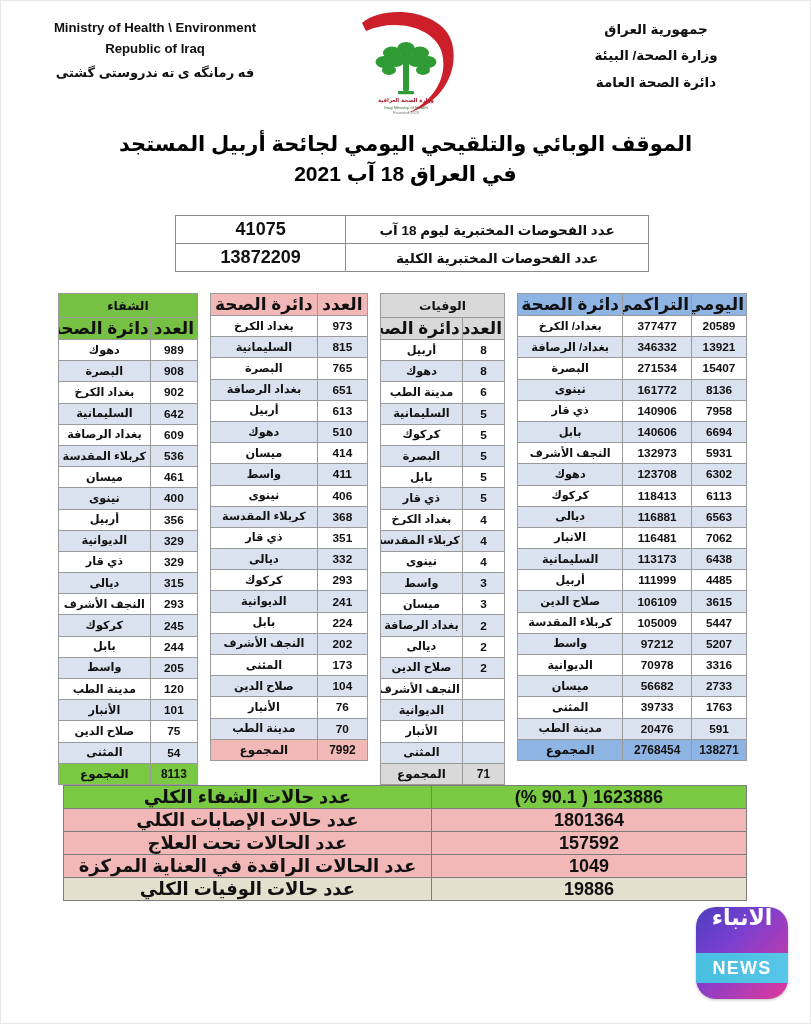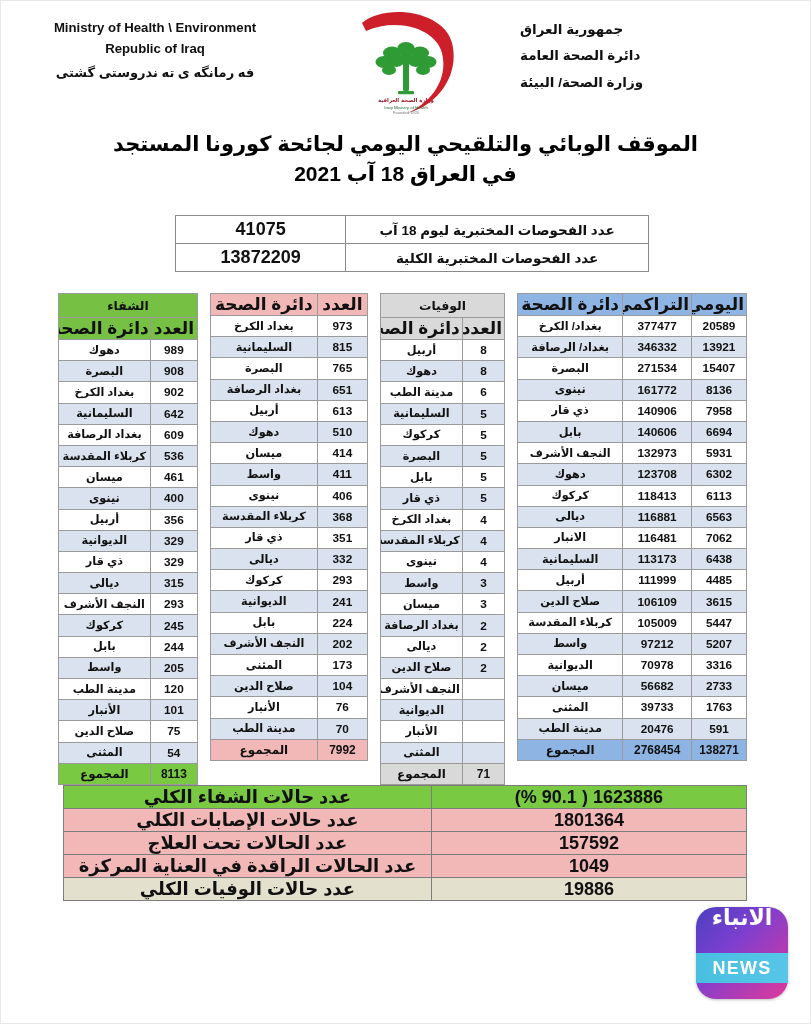--- a/index.html
+++ b/index.html
@@ -37,21 +37,21 @@
     justify-content: space-between;
     padding: 0 18px;
     box-sizing: border-box;
   }
   .hdr-block {
     width: 272px;
     padding-top: 8px;
   }
   .hdr-ar {
     direction: rtl;
-    text-align: left;
+    text-align: center;
   }
   .hdr-en {
     direction: ltr;
     text-align: center;
   }
   .hdr-ar .line {
     font-size: 13.5px;
     font-weight: bold;
     line-height: 1.95;
     color: #111;
@@ -245,22 +245,22 @@
 </style>
 </head>
 <body>
 
 <div class="page">
 
   <div class="header">
 
     <div class="hdr-block hdr-ar">
       <div class="line">جمهورية العراق</div>
+      <div class="line">وزارة الصحة/ البيئة</div>
       <div class="line">دائرة الصحة العامة</div>
-      <div class="line">وزارة الصحة/ البيئة</div>
     </div>
 
     <div class="logo">
       <svg width="160" height="108" viewBox="0 0 160 108" xmlns="http://www.w3.org/2000/svg">
         <path d="M36 14 C 60 -6, 118 2, 126 34 C 134 66, 112 96, 82 104 C 108 92, 122 68, 116 44 C 110 20, 72 8, 40 22 Z" fill="#cc1f2a"></path>
         <g fill="#2e9b35">
           <ellipse cx="80" cy="40" rx="9" ry="7"></ellipse>
           <ellipse cx="66" cy="44" rx="9" ry="6.5"></ellipse>
           <ellipse cx="94" cy="44" rx="9" ry="6.5"></ellipse>
           <ellipse cx="58" cy="53" rx="8.5" ry="6"></ellipse>
@@ -281,21 +281,21 @@
 
     <div class="hdr-block hdr-en">
       <div class="line">Ministry of Health \ Environment</div>
       <div class="line">Republic of Iraq</div>
       <div class="line krd">فه رمانگه ی ته ندروستی گشتی</div>
     </div>
 
   </div>
 
   <div class="title-wrap">
-    <div class="title-line">الموقف الوبائي والتلقيحي اليومي لجائحة كورونا المستجد</div>
+    <div class="title-line">الموقف الوبائي والتلقيحي اليومي لجائحة أربيل المستجد</div>
     <div class="title-line">في العراق  18  آب 2021</div>
   </div>
 
   <table class="tests-table">
     <tbody>
       <tr>
         <td class="lbl">عدد الفحوصات المختبرية  ليوم 18 آب</td>
         <td class="val">41075</td>
       </tr>
       <tr>

